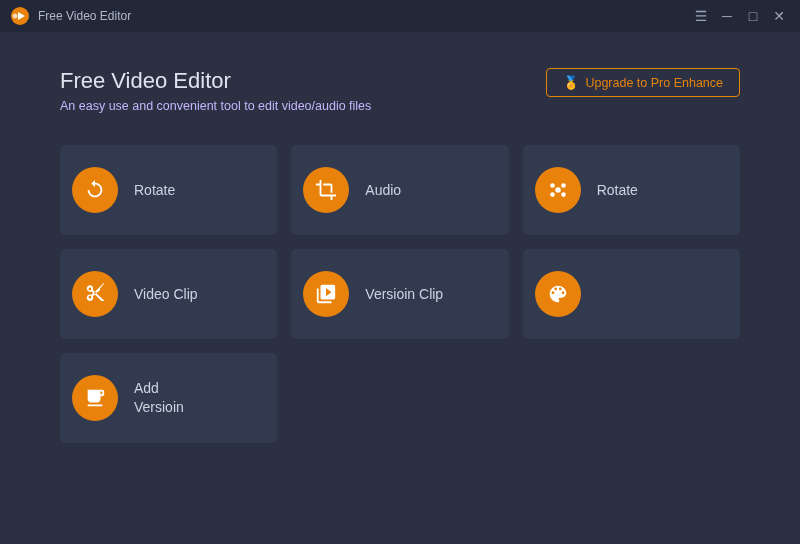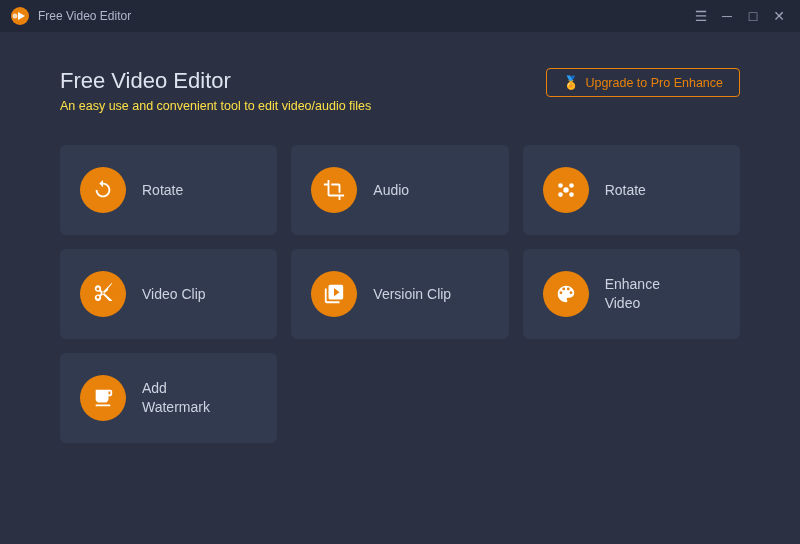--- a/index.html
+++ b/index.html
@@ -73,21 +73,21 @@
 
     .header-text h1 {
       font-size: 22px;
       color: #dde3ef;
       font-weight: 500;
       margin-bottom: 5px;
     }
 
     .header-text p {
       font-size: 12.5px;
-      color: #fde047;
+      color: #c4b5fd;
     }
 
     .upgrade-btn {
       background: transparent;
       border: 1.5px solid #e8820a;
       color: #e8820a;
       padding: 6px 16px;
       border-radius: 4px;
       cursor: pointer;
       font-size: 12.5px;
@@ -106,21 +106,21 @@
     .grid {
       display: grid;
       grid-template-columns: repeat(3, 1fr);
       grid-template-rows: repeat(3, auto);
       gap: 14px;
     }
 
     .card {
       background: #323a50;
       border-radius: 6px;
-      padding: 22px 20px;
+      padding: 22px 12px;
       display: flex;
       align-items: center;
       gap: 16px;
       cursor: pointer;
       transition: background 0.15s;
     }
 
     .card-icon {
       width: 46px;
       height: 46px;
@@ -234,31 +234,29 @@
       </div>
       <span class="card-label">Versioin Clip</span>
     </div>
 
     <div class="card">
       <div class="card-icon">
         <svg class="icon-svg" viewBox="0 0 24 24">
             <path d="M12 3c-4.97 0-9 4.03-9 9s4.03 9 9 9c.83 0 1.5-.67 1.5-1.5 0-.39-.15-.74-.39-1.01-.23-.26-.38-.61-.38-.99 0-.83.67-1.5 1.5-1.5H16c2.76 0 5-2.24 5-5 0-4.42-4.03-8-9-8zm-5.5 9c-.83 0-1.5-.67-1.5-1.5S5.67 9 6.5 9 8 9.67 8 10.5 7.33 12 6.5 12zm3-4C8.67 8 8 7.33 8 6.5S8.67 5 9.5 5s1.5.67 1.5 1.5S10.33 8 9.5 8zm5 0c-.83 0-1.5-.67-1.5-1.5S13.67 5 14.5 5s1.5.67 1.5 1.5S15.33 8 14.5 8zm3 4c-.83 0-1.5-.67-1.5-1.5S16.67 9 17.5 9s1.5.67 1.5 1.5-.67 1.5-1.5 1.5z"></path>
           </svg>
       </div>
-      <span class="card-label" style="white-space:pre-line">Enhance
-Video</span>
     </div>
 
 
     <div class="card">
       <div class="card-icon">
         <svg class="icon-svg" viewBox="0 0 24 24">
             <path d="M20 3H4v10c0 2.21 1.79 4 4 4h6c2.21 0 4-1.79 4-4v-3h2c1.11 0 2-.89 2-2V5c0-1.11-.89-2-2-2zm0 5h-2V5h2v3zM4 19h16v2H4v-2z"></path>
           </svg>
       </div>
       <span class="card-label" style="white-space:pre-line">Add
-Watermark</span>
+Versioin</span>
     </div>
 
     <div class="card card-empty"></div>
 
   </div>
 </div>
 
 </body></html>

